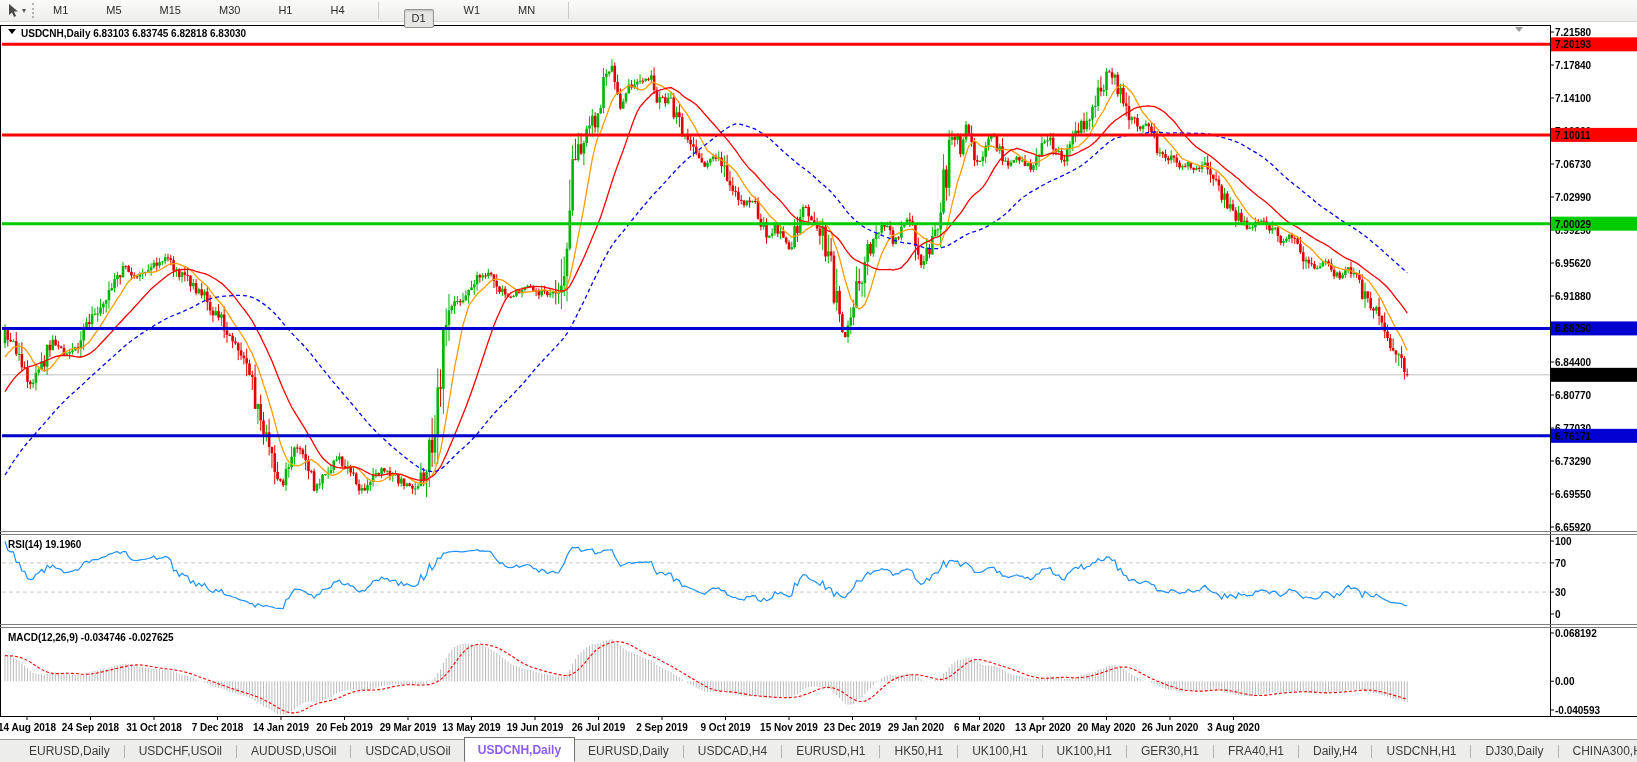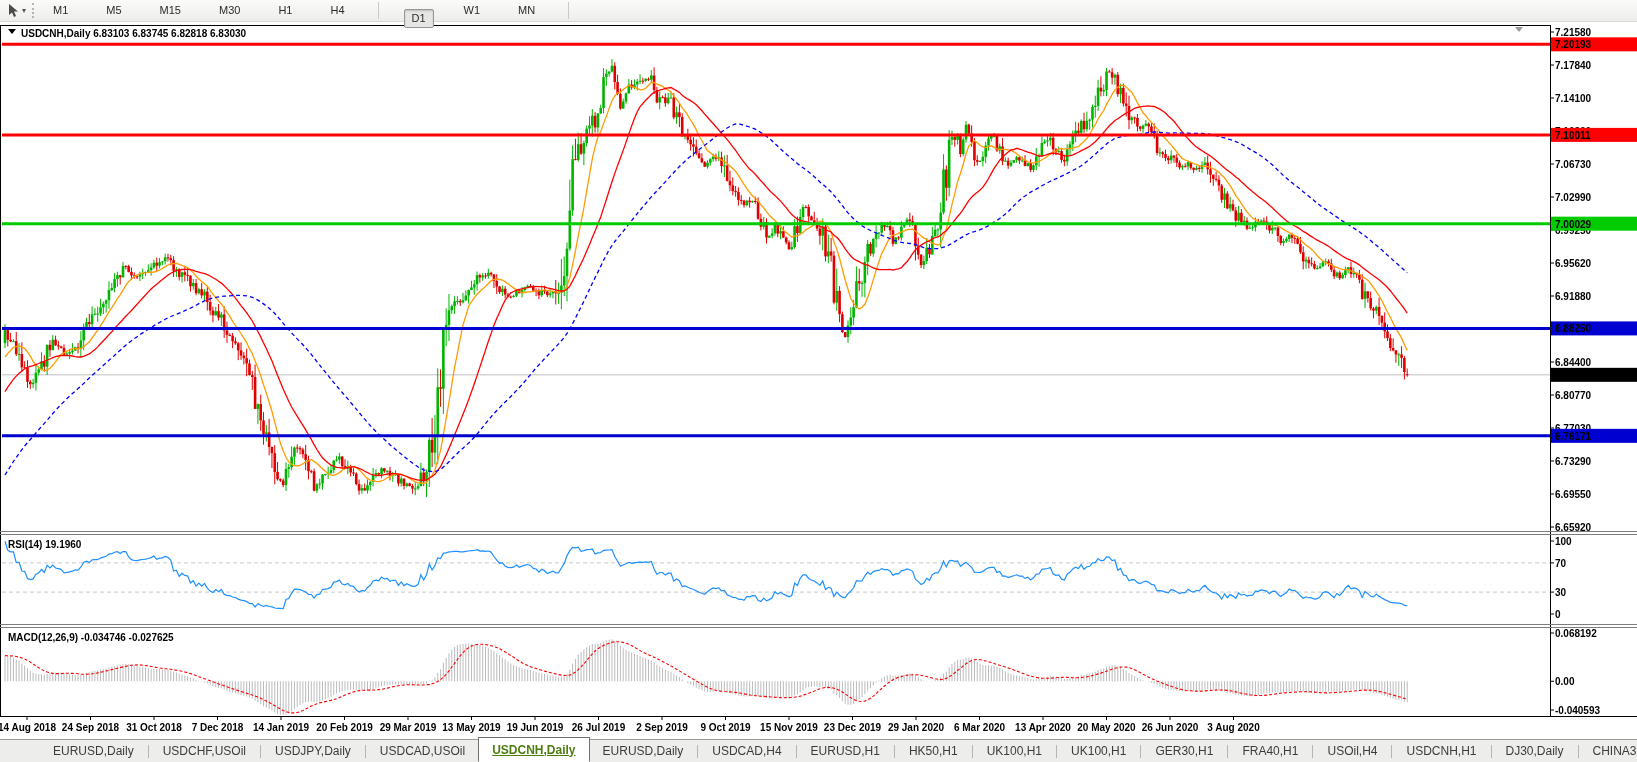--- a/index.html
+++ b/index.html
@@ -11,24 +11,24 @@
   .tool-btn{display:flex;align-items:center;gap:1px;padding:1px 2px;}
   .caret{font-size:8px;color:#555;line-height:8px;}
   .grip{width:4px;height:15px;border-left:2px dotted #b3b3b0;margin:0 6px 0 4px;}
   .vsep{width:1px;height:17px;background:#c9c9c6;margin:0 4px;}
   .tf-btn{font-size:11px;color:#2b2b2b;padding:2px 7px;margin:0 1px;border:1px solid transparent;
     border-radius:2px;line-height:13px;white-space:nowrap;}
   .tf-btn.active{background:#e6e6e4;border-color:#979795;box-shadow:inset 0 1px 2px rgba(0,0,0,.18);margin-top:16px;}
   #chart-area{position:absolute;top:0;left:0;width:1637px;height:762px;z-index:1;}
   #tabbar{position:absolute;left:0;top:739px;width:1637px;height:23px;z-index:5;background:#ededec;
     border-top:1px solid #9b9b98;display:flex;align-items:center;box-sizing:border-box;
-    padding-left:40px;font-size:12px;color:#3c3c3c;}
+    padding-left:16px;font-size:12px;color:#3c3c3c;}
   .tab{padding:3px 13px 4px;white-space:nowrap;position:relative;}
   .tab.active{background:#ffffff;border:1px solid #6f6f6c;border-bottom:1px solid #ffffff;
-    font-weight:bold;color:#4d7c0f;margin-top:-4px;padding-top:5px;z-index:6;text-decoration:underline;}
+    font-weight:bold;color:#8b5cf6;margin-top:-4px;padding-top:5px;z-index:6;}
   .tabsep{width:1px;height:13px;background:#b5b5b2;margin:0 1px;}
   svg text{font-family:"Liberation Sans","DejaVu Sans",sans-serif;font-size:10px;font-weight:bold;fill:#000;}
 </style>
 </head>
 <body>
 
 <div id="chart-area">
   <svg id="chart-svg" width="1637" height="762">
       <defs>
         <clipPath id="clipMain">
@@ -1695,41 +1695,41 @@
       <span class="vsep"></span>
     </span>
 </div>
 
 <div id="tabbar">
   <span id="tabs-host" style="display:flex;align-items:center;">
       <span class="tab">EURUSD,Daily</span>
       <span class="tabsep"></span>
       <span class="tab">USDCHF,USOil</span>
       <span class="tabsep"></span>
-      <span class="tab">USDJPY,Daily</span>
+      <span class="tab">AUDUSD,USOil</span>
       <span class="tabsep"></span>
       <span class="tab">USDCAD,USOil</span>
       <span class="tab active">USDCNH,Daily</span>
       <span class="tab">EURUSD,Daily</span>
       <span class="tabsep"></span>
       <span class="tab">USDCAD,H4</span>
       <span class="tabsep"></span>
       <span class="tab">EURUSD,H1</span>
       <span class="tabsep"></span>
       <span class="tab">HK50,H1</span>
       <span class="tabsep"></span>
       <span class="tab">UK100,H1</span>
       <span class="tabsep"></span>
       <span class="tab">UK100,H1</span>
       <span class="tabsep"></span>
       <span class="tab">GER30,H1</span>
       <span class="tabsep"></span>
       <span class="tab">FRA40,H1</span>
       <span class="tabsep"></span>
-      <span class="tab">USOil,H4</span>
+      <span class="tab">Daily,H4</span>
       <span class="tabsep"></span>
       <span class="tab">USDCNH,H1</span>
       <span class="tabsep"></span>
       <span class="tab">DJ30,Daily</span>
       <span class="tabsep"></span>
       <span class="tab">CHINA300,H1</span>
     </span>
 
 </div>
 

